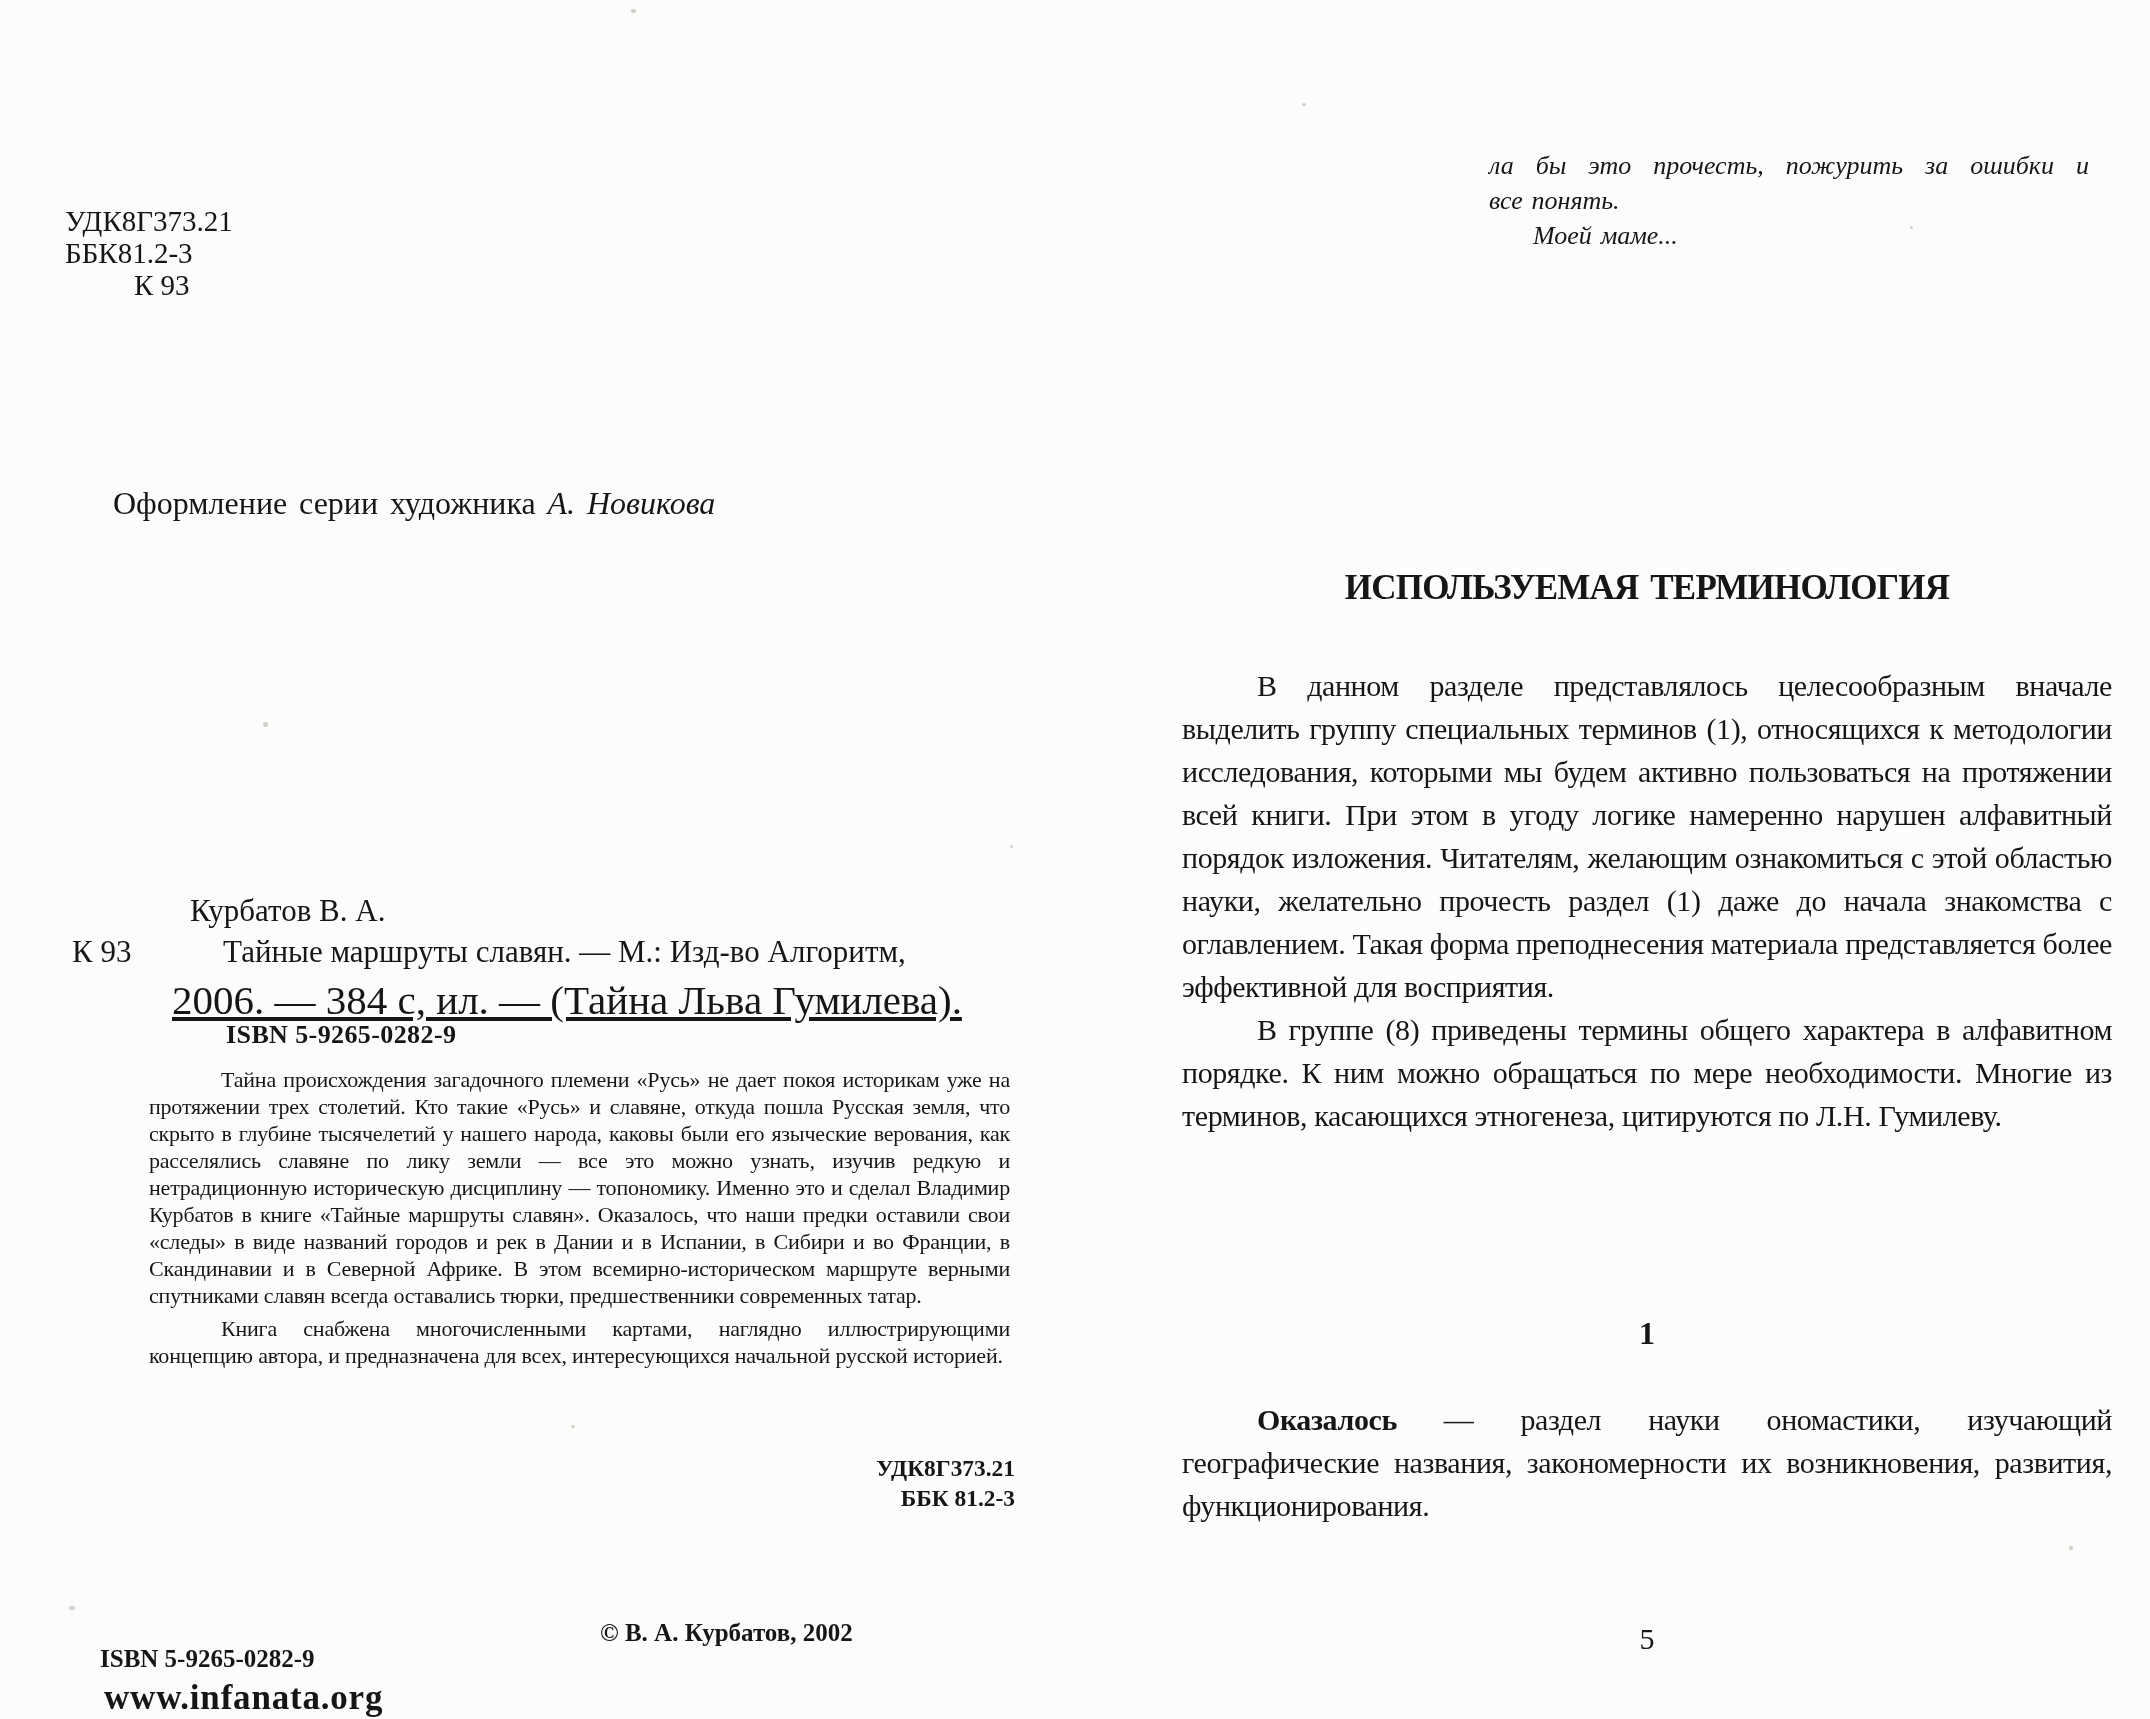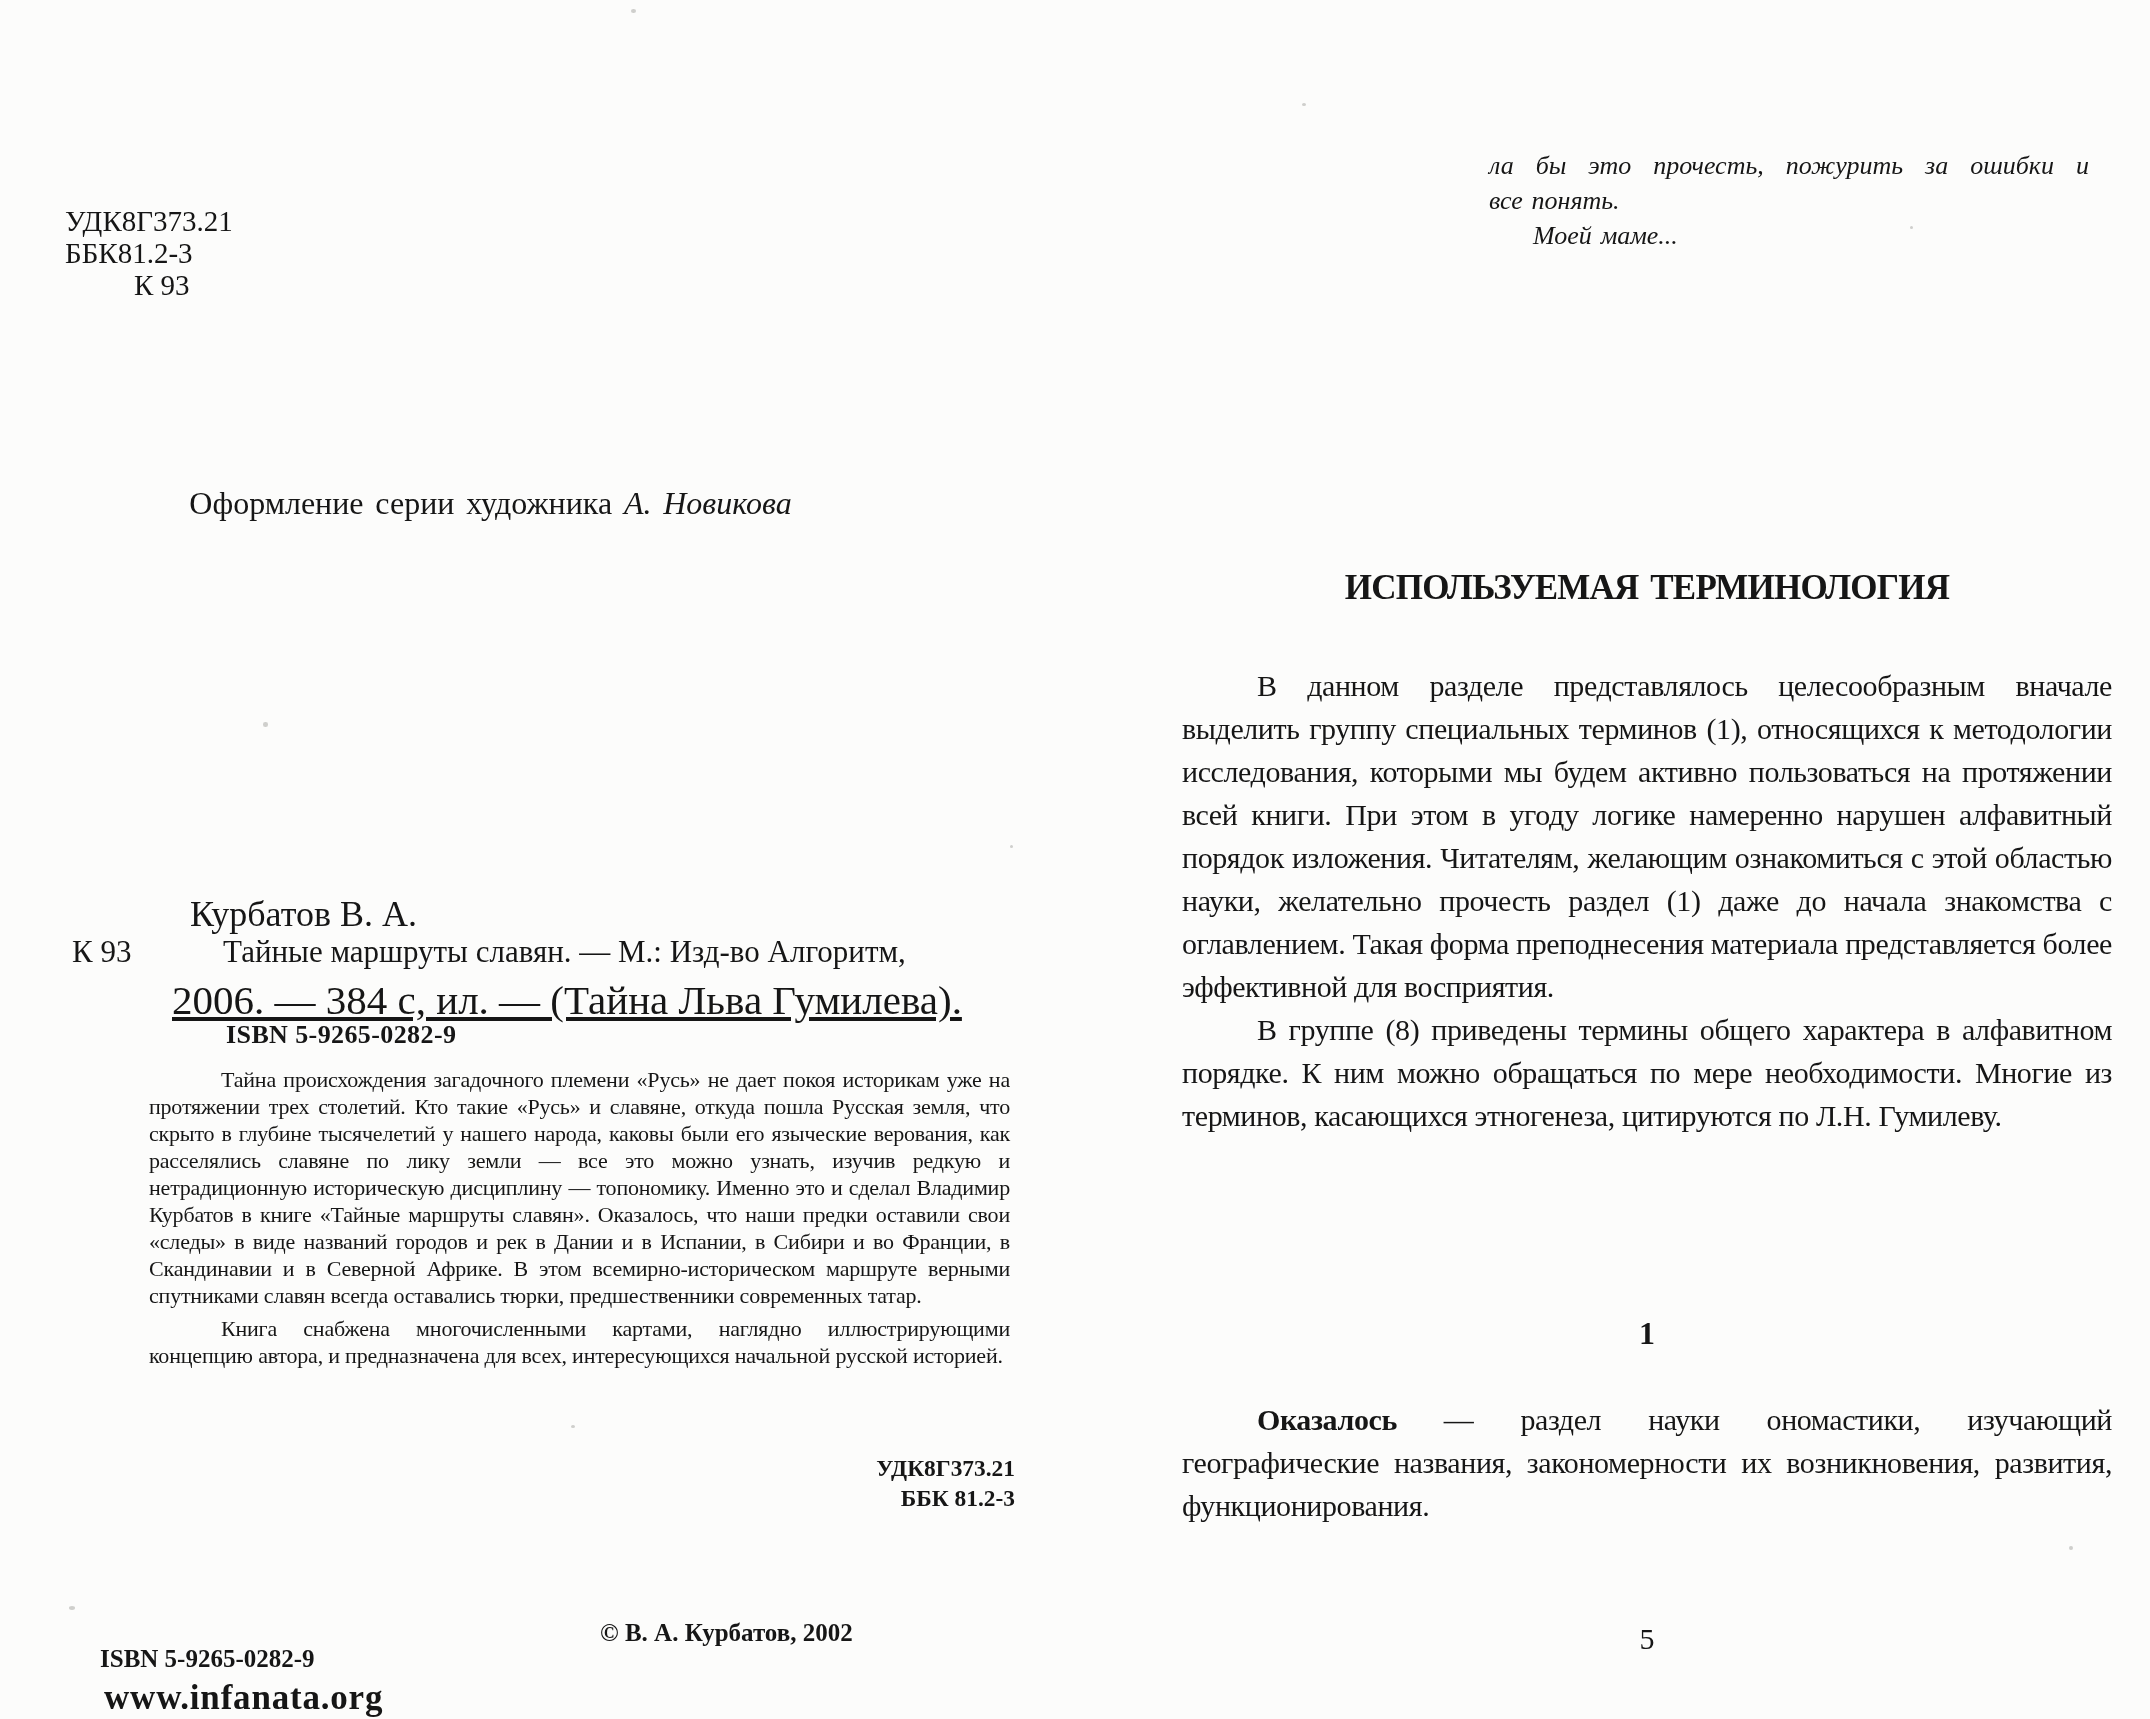--- a/index.html
+++ b/index.html
@@ -13,22 +13,22 @@
     position:relative;width:2151px;height:1720px;
     background:#fcfcfb;overflow:hidden;
   }
   .abs{position:absolute;}
   .it{font-style:italic;}
   .b{font-weight:bold;}
 
   
   .codes-top{left:65px;top:205px;font-size:29px;line-height:32px;white-space:nowrap;}
   .codes-top .k-line{padding-left:69px;}
-  .series-line{left:113px;top:485px;width:755px;text-align:center;font-size:32px;word-spacing:3.8px;white-space:nowrap;}
-  .cite-author{left:190px;top:893px;font-size:36px;white-space:nowrap;}
+  .series-line{left:113px;top:485px;width:755px;font-size:32px;word-spacing:3.8px;white-space:nowrap;}
+  .cite-author{left:190px;top:893px;font-size:31px;white-space:nowrap;}
   .cite-row{left:72px;top:934px;font-size:31px;white-space:nowrap;}
   .cite-index{display:inline-block;width:151px;}
   .cite-line2{left:172px;top:976px;font-size:41px;white-space:nowrap;text-decoration:underline;}
   .cite-isbn{left:226px;top:1020px;font-size:26px;font-weight:bold;letter-spacing:0.4px;white-space:nowrap;}
   .annotation{left:149px;top:1066px;width:861px;font-size:22px;line-height:27px;text-align:justify;letter-spacing:-0.2px;}
   .annotation p{margin:0;text-indent:72px;}
   .annotation p + p{margin-top:6px;}
   .codes-bottom{left:679px;top:1453px;width:336px;text-align:right;font-weight:bold;font-size:23.4px;line-height:30px;white-space:nowrap;}
   .isbn-bottom{left:100px;top:1645px;font-size:25px;font-weight:bold;white-space:nowrap;}
   .copy1{left:600px;top:1619px;font-size:25px;font-weight:bold;white-space:nowrap;}

